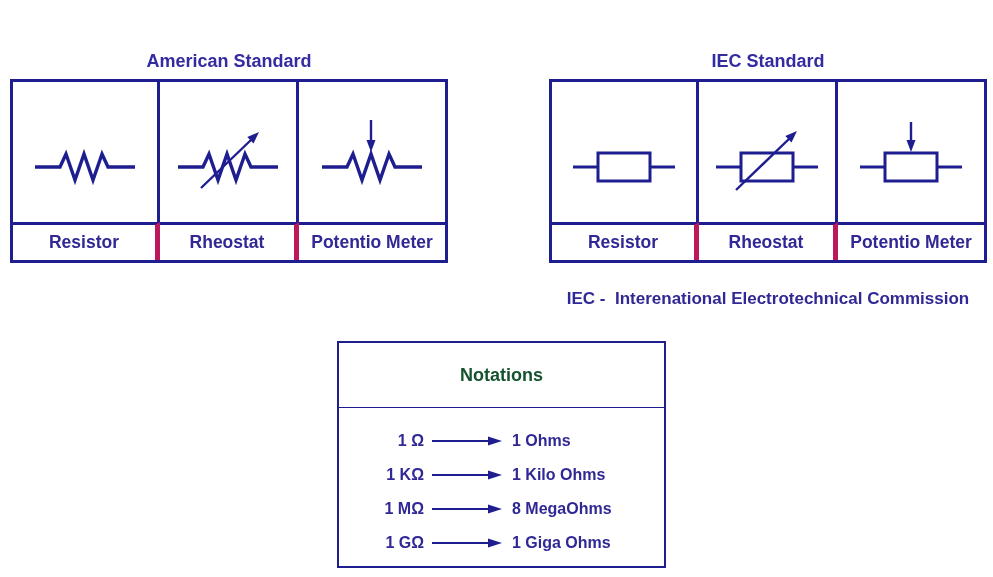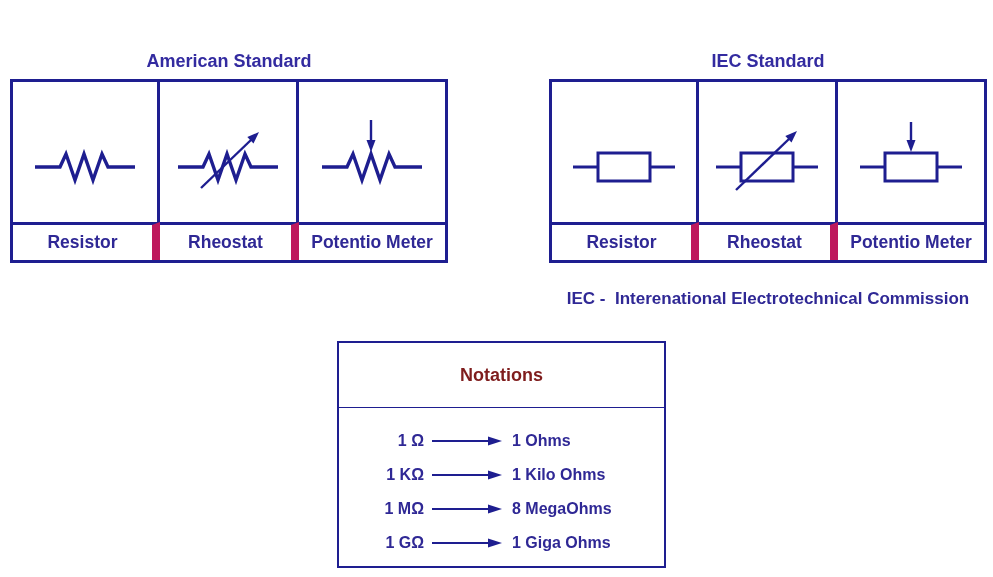--- a/index.html
+++ b/index.html
@@ -54,21 +54,21 @@
   .label-cell {
     box-sizing: border-box;
     border-top: 3px solid #1e1e90;
     display: flex;
     align-items: center;
     justify-content: center;
     font-size: 17.5px;
     font-weight: 600;
     color: #2f2895;
   }
-  .label-cell.colA, .label-cell.colB { border-right: 8px solid #be185d; }
+  .label-cell.colA, .label-cell.colB { border-right: 5px solid #be185d; }
 
   .symbol-svg { display: block; }
   .symbol-svg .wire {
     stroke: #1e1e90;
     fill: none;
     stroke-linecap: butt;
     stroke-linejoin: miter;
   }
   .symbol-svg .head { fill: #1e1e90; stroke: none; }
 
@@ -95,21 +95,21 @@
     background: #ffffff;
   }
   .notations-header {
     height: 64px;
     border-bottom: 1.5px solid #1e1e90;
     display: flex;
     align-items: center;
     justify-content: center;
     font-size: 18px;
     font-weight: 600;
-    color: #7f1d1d;
+    color: #14532d;
   }
   .notations-body { padding-top: 16px; }
   .notation-row {
     height: 34px;
     display: flex;
     align-items: center;
   }
   .notation-sym {
     width: 85px;
     text-align: right;

